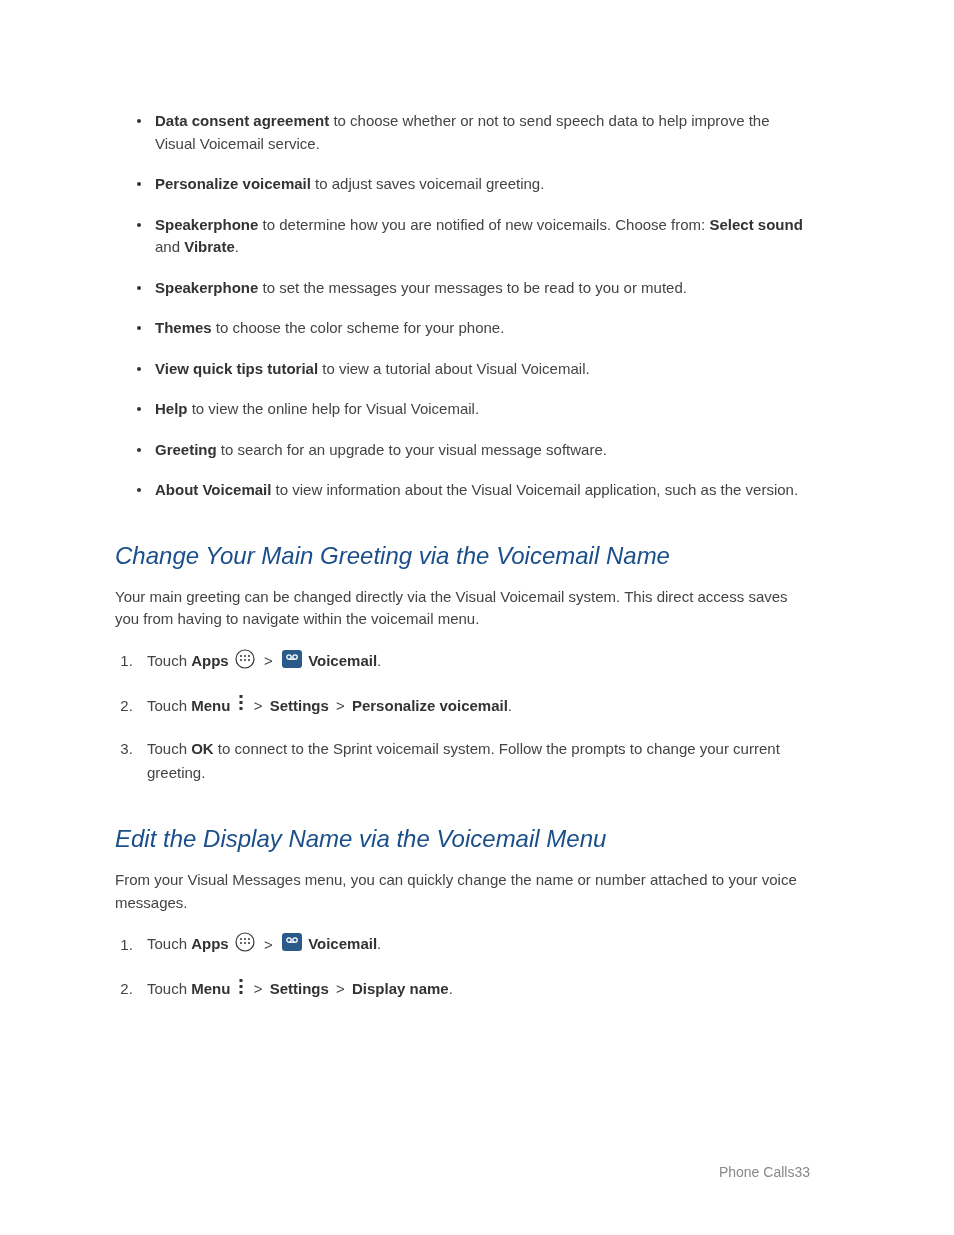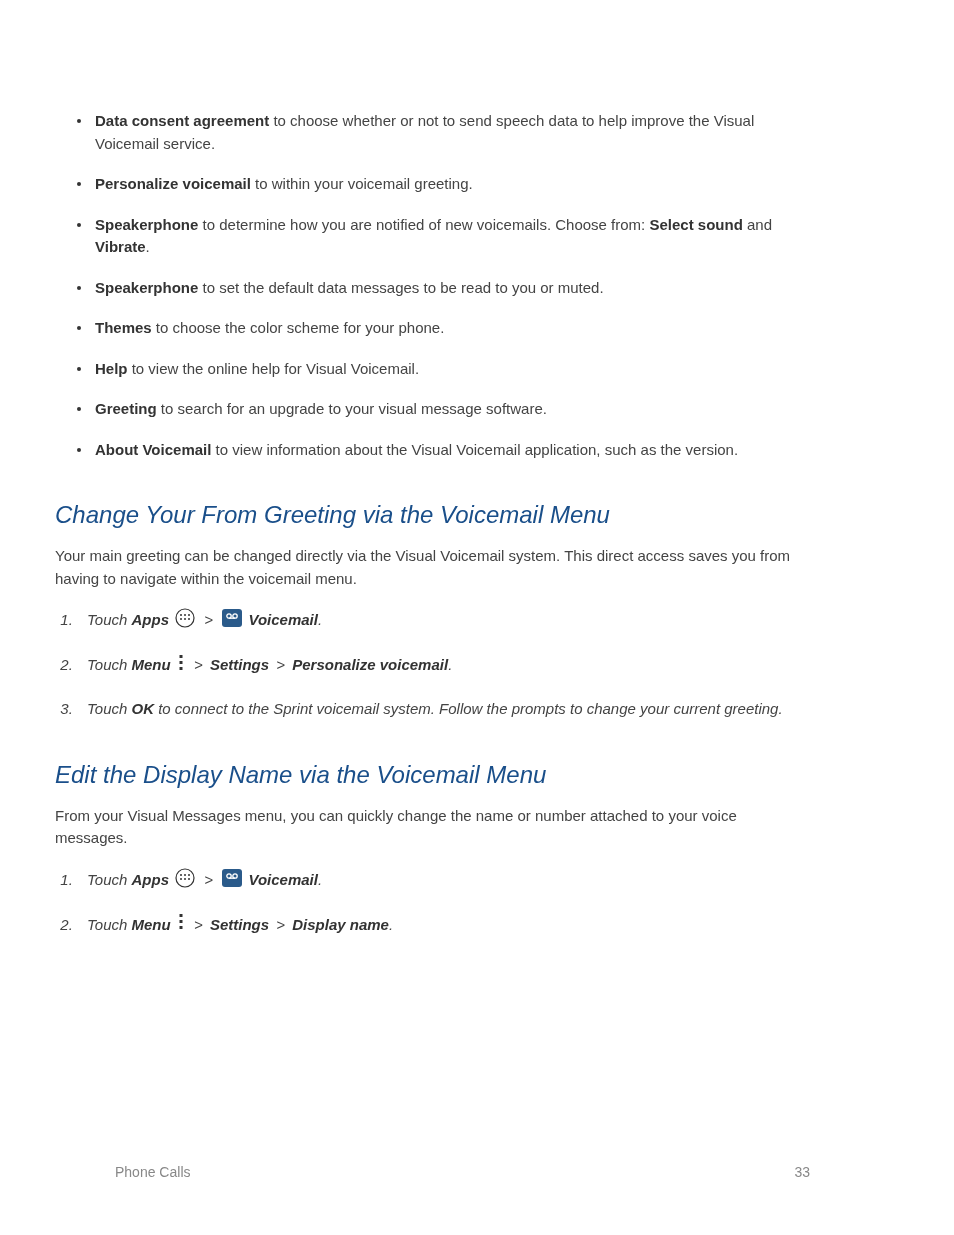--- a/index.html
+++ b/index.html
@@ -6,21 +6,21 @@
     margin: 0;
     padding: 0;
     font-family: Arial, Helvetica, sans-serif;
     font-size: 15px;
     color: #333333;
     background: #ffffff;
   }
   .page {
     width: 910px;
     min-height: 1235px;
-    padding: 110px 100px 50px 55px;
+    padding: 110px 100px 50px 115px;
     box-sizing: border-box;
     position: relative;
   }
   ul.settings-list {
     list-style: none;
     padding-left: 40px;
     margin: 0;
   }
   ul.settings-list > li {
     position: relative;
@@ -58,21 +58,20 @@
   }
   ol.steps {
     padding-left: 22px;
     color: #444;
     margin: 0;
   }
   ol.steps > li {
     padding-left: 10px;
     margin-bottom: 18px;
     line-height: 1.6;
-    font-style: italic;
   }
   .icon-apps {
     display: inline-block;
     vertical-align: middle;
     margin: 0 2px;
   }
   .icon-voicemail {
     display: inline-block;
     vertical-align: middle;
     margin: 0 2px;
@@ -82,45 +81,47 @@
     vertical-align: middle;
     margin: 0 2px;
   }
   .footer {
     position: absolute;
     bottom: 55px;
     left: 115px;
     right: 100px;
     color: #888;
     font-size: 14px;
+    text-align: right;
   }
   .footer-right {
     float: right;
   }
   .chev {
     margin: 0 3px;
   }
 </style>
 </head>
 <body>
 
 <div class="page">
 
   <ul class="settings-list">
     <li><span class="bold">Data consent agreement</span><span> to choose whether or not to send speech data to help improve the Visual Voicemail service.</span></li>
-    <li><span class="bold">Personalize voicemail</span><span> to within your voicemail greeting.</span></li>
+    <li><span class="bold">Personalize voicemail</span><span> to adjust saves voicemail greeting.</span></li>
     <li><span class="bold">Speakerphone</span><span> to determine how you are notified of new voicemails. Choose from: </span><span class="bold">Select sound</span><span> and </span><span class="bold">Vibrate</span><span>.</span></li>
-    <li><span class="bold">Speakerphone</span><span> to set the default data messages to be read to you or muted.</span></li>
+    <li><span class="bold">Speakerphone</span><span> to set the messages your messages to be read to you or muted.</span></li>
     <li><span class="bold">Themes</span><span> to choose the color scheme for your phone.</span></li>
+    <li><span class="bold">View quick tips tutorial</span><span> to view a tutorial about Visual Voicemail.</span></li>
     <li><span class="bold">Help</span><span> to view the online help for Visual Voicemail.</span></li>
     <li><span class="bold">Greeting</span><span> to search for an upgrade to your visual message software.</span></li>
     <li><span class="bold">About Voicemail</span><span> to view information about the Visual Voicemail application, such as the version.</span></li>
   </ul>
 
-  <h2 class="section-heading">Change Your From Greeting via the Voicemail Menu</h2>
+  <h2 class="section-heading">Change Your Main Greeting via the Voicemail Name</h2>
   <p class="intro">Your main greeting can be changed directly via the Visual Voicemail system. This direct access saves you from having to navigate within the voicemail menu.</p>
 
   <ol class="steps">
     <li>
       <span>Touch </span><span class="bold">Apps</span>
       <span class="icon-apps"><svg width="20" height="20" viewBox="0 0 20 20">
             <circle cx="10" cy="10" r="9" fill="none" stroke="#333" stroke-width="1.2"></circle>
             <circle cx="6" cy="7" r="1" fill="#333"></circle>
             <circle cx="10" cy="7" r="1" fill="#333"></circle>
             <circle cx="14" cy="7" r="1" fill="#333"></circle>

